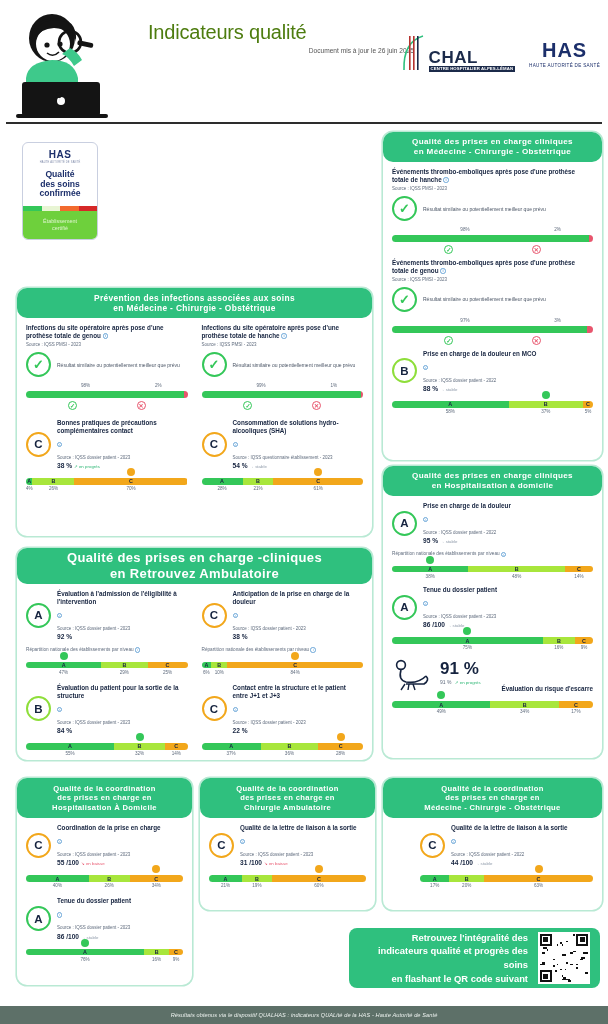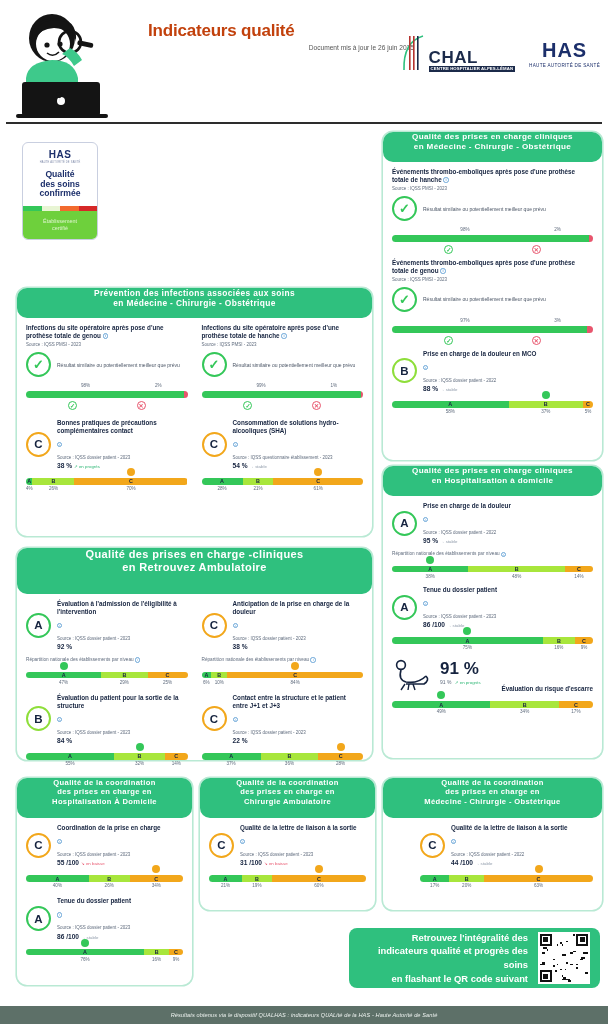--- a/index.html
+++ b/index.html
@@ -9,21 +9,21 @@
     font-family: "Liberation Sans", sans-serif;
     overflow: hidden;
   }
   .page { position: relative; width: 608px; height: 1024px; background: #fff; }
 
   
   .header { position: relative; height: 122px; display: flex; align-items: center; }
   .mascot { position: absolute; left: 12px; top: 8px; width: 128px; height: 112px; }
   .title-block { position: absolute; left: 148px; top: 22px; width: 270px; }
   .t1, .t2 {
-    font-size: 17px; font-weight: 700; color: #c2410c; line-height: 1.06;
+    font-size: 20px; font-weight: 400; color: #4d7c0f; line-height: 1.06;
     letter-spacing: -0.2px;
   }
   .t3 { font-size: 14.5px; color: #2a2a2a; margin-top: 2px; letter-spacing: -0.2px;}
   .t4 { font-size: 6.6px; color: #555; text-align: right; margin-top: 4px; padding-right: 4px;}
   .logos { position: absolute; right: 8px; top: 34px; display: flex; align-items: center; gap: 14px;}
   .chal-logo { display:flex; align-items:flex-end; gap:2px;}
   .chal-arc { width: 26px; height: 38px; position: relative; }
   .chal-txt { line-height: 1; }
   .chal-main { font-size: 17px; font-weight: 700; color: #1b2a4a; letter-spacing: .5px;}
   .chal-sub { font-size: 4.3px; font-weight: 700; color: #fff; background: #1b2a4a; padding: 1px 2px; letter-spacing: .1px;}
@@ -50,21 +50,21 @@
   .ct-line { font-size: 10.4px; color: #1d1d1d; line-height: 1.38; }
   .ct-big { font-size: 14.6px; font-weight: 700; color: #2bb673; margin: 4px 0 2px; letter-spacing: -.2px;}
   .ct-big .dot { color: #1d1d1d; }
 
   
   .panel { position: absolute; background: #ffffff; border-radius: 10px;
            box-shadow: 0 0 0 1.6px #b9e9d4; }
   .panel-hd {
     background: #2fc07e; color: #fff; border-radius: 10px;
     text-align: center; font-weight: 700; letter-spacing: .35px;
-    display: flex; align-items: center; flex-direction: column;
+    display: flex; align-items: center; justify-content: center; flex-direction: column;
     line-height: 1.22;
   }
   .panel-body { padding: 6px 9px 8px; }
 
   
   .ind-title { font-size: 6.3px; font-weight: 700; color: #15233f; line-height: 1.25; }
   .ind-src { font-size: 4.5px; color: #5f6b7d; margin-top: 2px; line-height:1.25; }
   .ind-val { font-size: 6.6px; font-weight: 700; color: #15233f; margin-top: 2px; }
   .trend { font-size: 4.4px; font-weight: 400; margin-left: 2px; }
   .trend.up { color: #2bb673; } .trend.stable { color: #8d99a8; } .trend.down { color: #e8556d; }
@@ -508,21 +508,21 @@
     </div>
     <div class="ticks">
       <div class="tick" style="flex:49">49%</div>
       <div class="tick" style="flex:34">34%</div>
       <div class="tick" style="flex:17">17%</div>
     </div>
   </div>
         </div>
       </div>
       <div class="panel" style="left: 17px; top: 548px; width: 355px; height: 212px;">
-        <div class="panel-hd" style="height:46px;font-size:11px;">
+        <div class="panel-hd" style="height:36px;font-size:13px;">
           <div>Qualité des prises en charge  -cliniques</div>
           <div>en Retrouvez Ambulatoire</div>
         </div>
     <div class="panel-body">
           <div style="display:flex;gap:14px">
       <div style="flex:1">
               <div class="indicator">
     <div class="row" style="align-items:center">
       <div class="grade A">A</div>
       <div style="flex:1">

